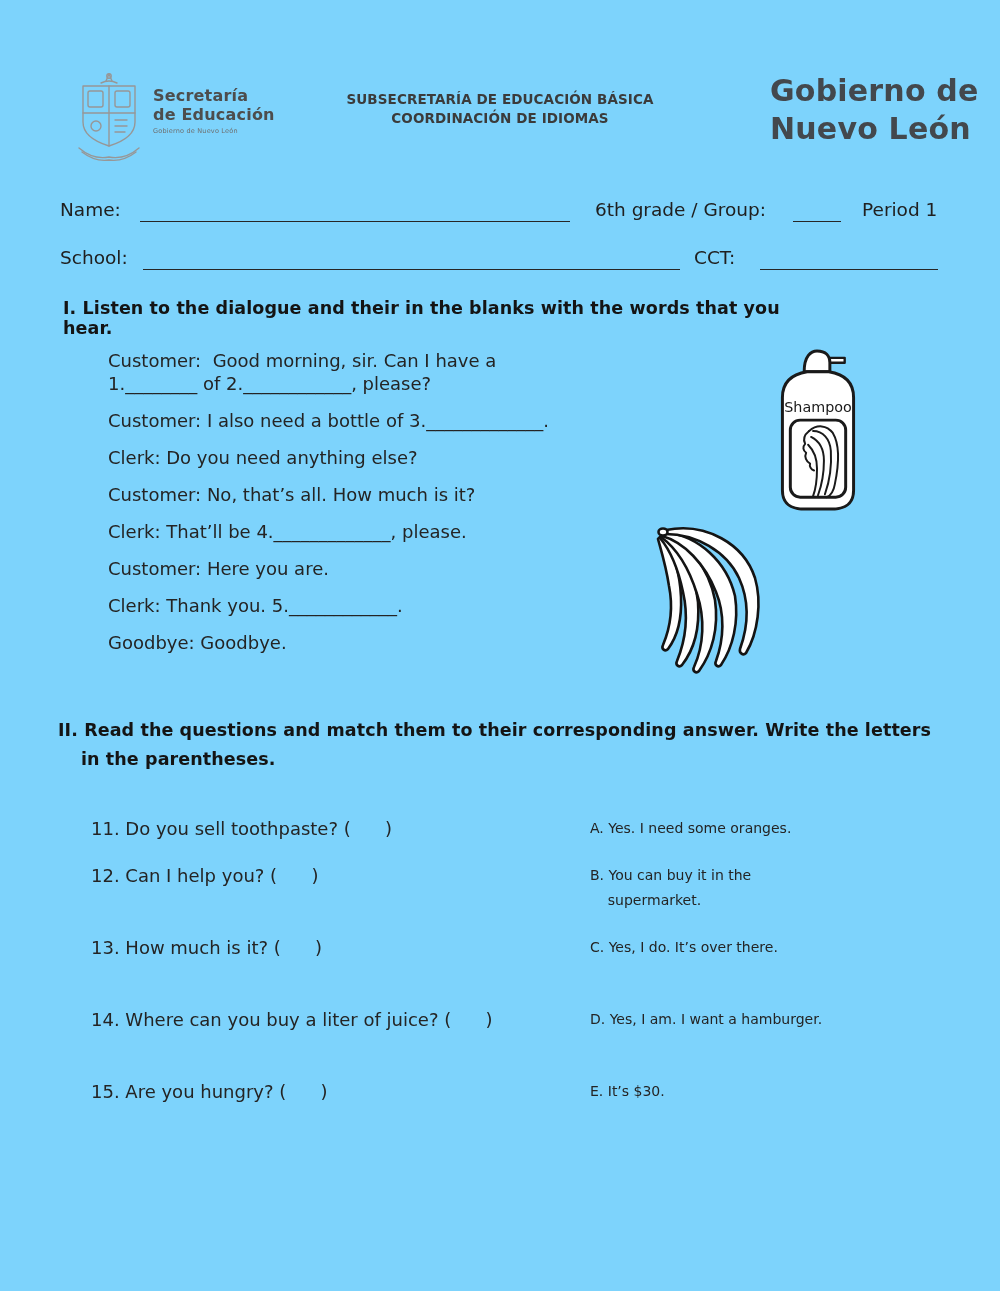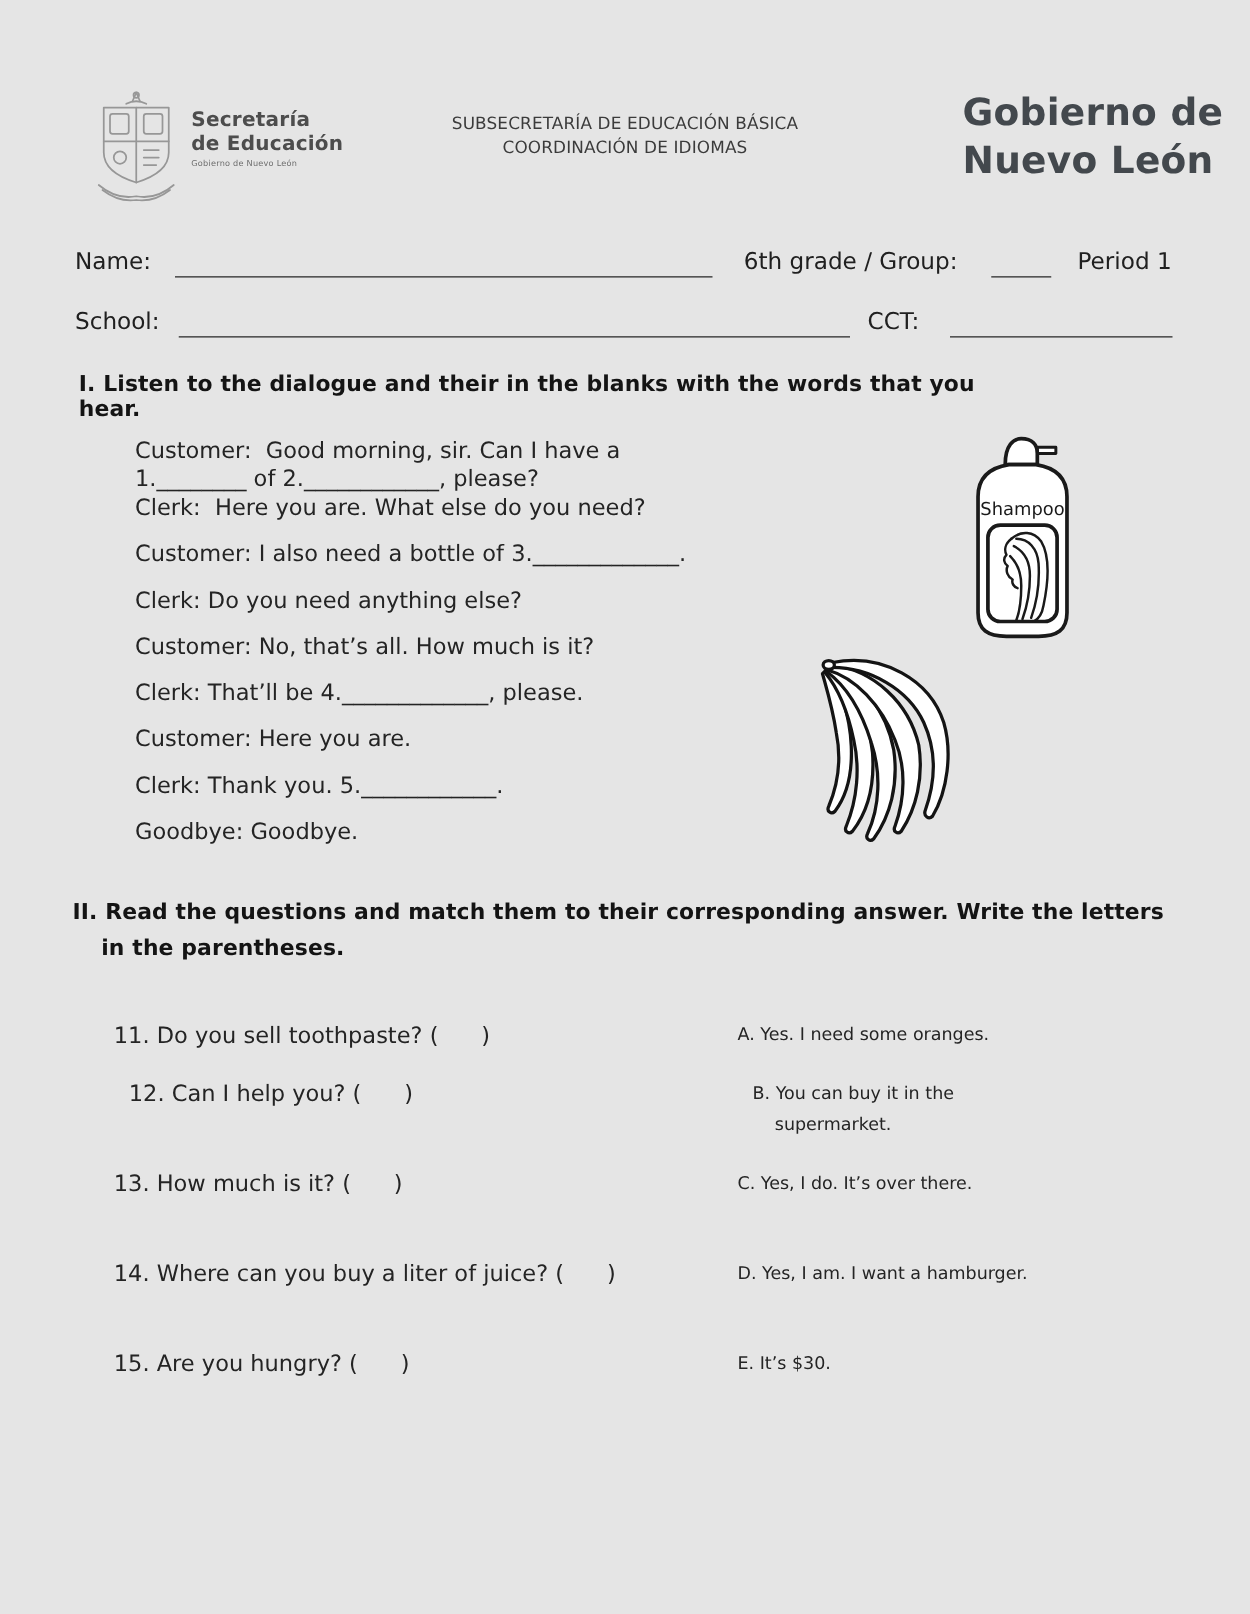--- a/index.html
+++ b/index.html
@@ -1,25 +1,25 @@
 <!DOCTYPE html>
 <html><head>
 <meta charset="utf-8">
 <style>
   * { margin:0; padding:0; box-sizing:border-box; }
   body { width:1000px; height:1291px; background:#ffffff; font-family:"DejaVu Sans", sans-serif; color:#1d1d1d; position:relative; }
-  .page { position:absolute; inset:0; background:#e5e5e5; }
+  .page { position:absolute; inset:0; background:#7dd3fc; }
 
   
   .logo-wrap { position:absolute; left:73px; top:68px; display:flex; align-items:flex-start; }
   .coat { width:72px; height:98px; }
   .logo-text { margin-left:8px; margin-top:18px; }
   .logo-title { font-weight:bold; font-size:16px; color:#4d4d4d; line-height:19px; letter-spacing:0.2px; }
   .logo-sub { font-size:6.5px; color:#6e6e6e; margin-top:3px; letter-spacing:0.2px; }
-  .header-center { position:absolute; left:320px; top:90px; width:360px; text-align:center; font-weight:normal; font-size:13.5px; color:#3b3b3b; line-height:19px; letter-spacing:0.1px; }
+  .header-center { position:absolute; left:320px; top:90px; width:360px; text-align:center; font-weight:bold; font-size:13.5px; color:#3b3b3b; line-height:19px; letter-spacing:0.1px; }
   .header-right { position:absolute; left:743px; top:72px; font-weight:bold; font-size:30px; color:#43484d; line-height:38px; letter-spacing:0.2px;margin-left:27px; }
 
   
   .lbl { font-size:18.5px; color:#202020; }
   .blank { border-bottom:1.6px solid #262626; display:inline-block; }
   .abs { position:absolute; }
   .name-label  { left:60px;  top:199px; }
   .name-line   { left:140px; top:199px; width:430px; height:23px; }
   .grade-label { left:595px; top:199px; }
   .group-line  { left:793px; top:199px; width:48px; height:23px; }
@@ -42,21 +42,21 @@
   
   .shampoo-svg { position:absolute; left:773px; top:346px; width:90px; height:168px; }
   .bananas-svg { position:absolute; left:650px; top:520px; width:142px; height:168px; }
 
   
   .match { position:absolute; left:91px; top:816px; width:860px; }
   .match-row { display:flex; align-items:flex-start; }
   .q { flex:0 0 499px; font-size:18px; line-height:25px; white-space:pre-wrap; color:#242424; }
   .a { flex:1; font-size:14px; line-height:25px; white-space:pre-wrap; color:#242424; }
   .mb-s1 { margin-bottom:22px;justify-content:space-between; }
-  .mb-s2 { margin-bottom:22px;margin-left:12px; }
+  .mb-s2 { margin-bottom:22px; }
   .mb-l1 { margin-bottom:47px; }
   .mb-l2 { margin-bottom:47px;justify-content:flex-end; }
 
   svg { stroke-linecap:round; stroke-linejoin:round; }
 </style>
 </head>
 <body>
 
 <div class="page">
 
@@ -101,21 +101,20 @@
   <span class="abs lbl school-label">School:</span>
   <span class="abs blank school-line"></span>
   <span class="abs lbl cct-label">CCT:</span>
   <span class="abs blank cct-line"></span>
 
   <div class="sec-heading sec1-heading">I. Listen to the dialogue and their in the blanks with the words that you hear.</div>
 
   <div class="dialogue">
     <div class="dlg-line">Customer:  Good morning, sir. Can I have a</div>
     <div class="dlg-line">1.________ of 2.____________, please?</div>
-    <div class="dlg-line">Clerk:  Here you are. What else do you need?</div>
     <div class="dlg-line dlg-gap">Customer: I also need a bottle of 3._____________.</div>
     <div class="dlg-line dlg-gap">Clerk: Do you need anything else?</div>
     <div class="dlg-line dlg-gap">Customer: No, that’s all. How much is it?</div>
     <div class="dlg-line dlg-gap">Clerk: That’ll be 4._____________, please.</div>
     <div class="dlg-line dlg-gap">Customer: Here you are.</div>
     <div class="dlg-line dlg-gap">Clerk: Thank you. 5.____________.</div>
     <div class="dlg-line dlg-gap">Goodbye: Goodbye.</div>
   </div>
 
   <svg class="shampoo-svg" viewBox="0 0 90 170">

